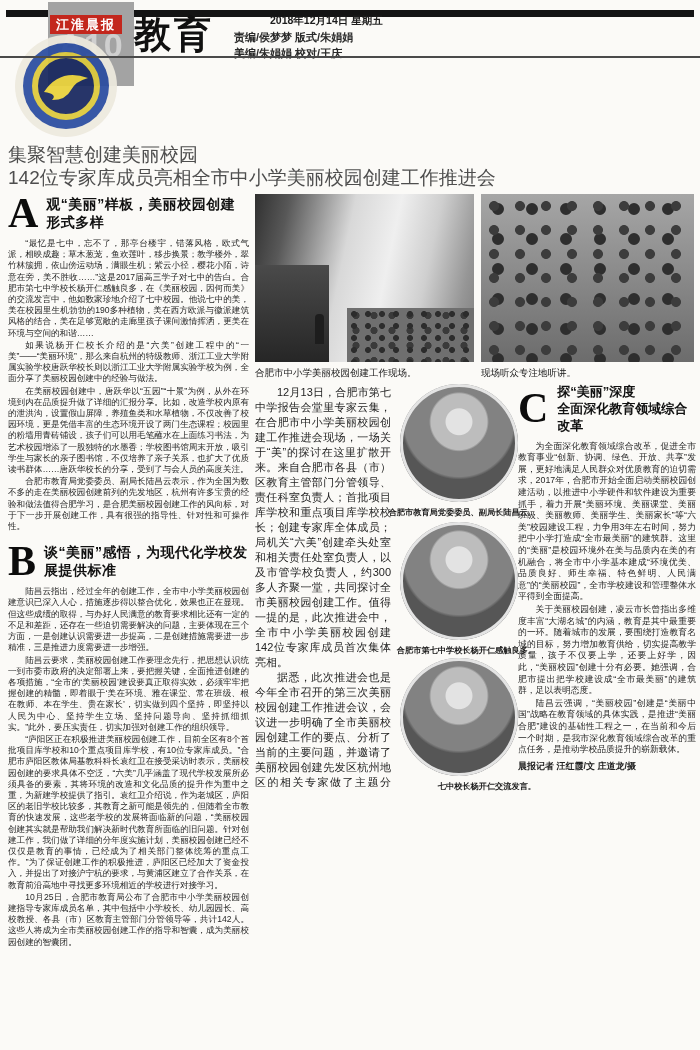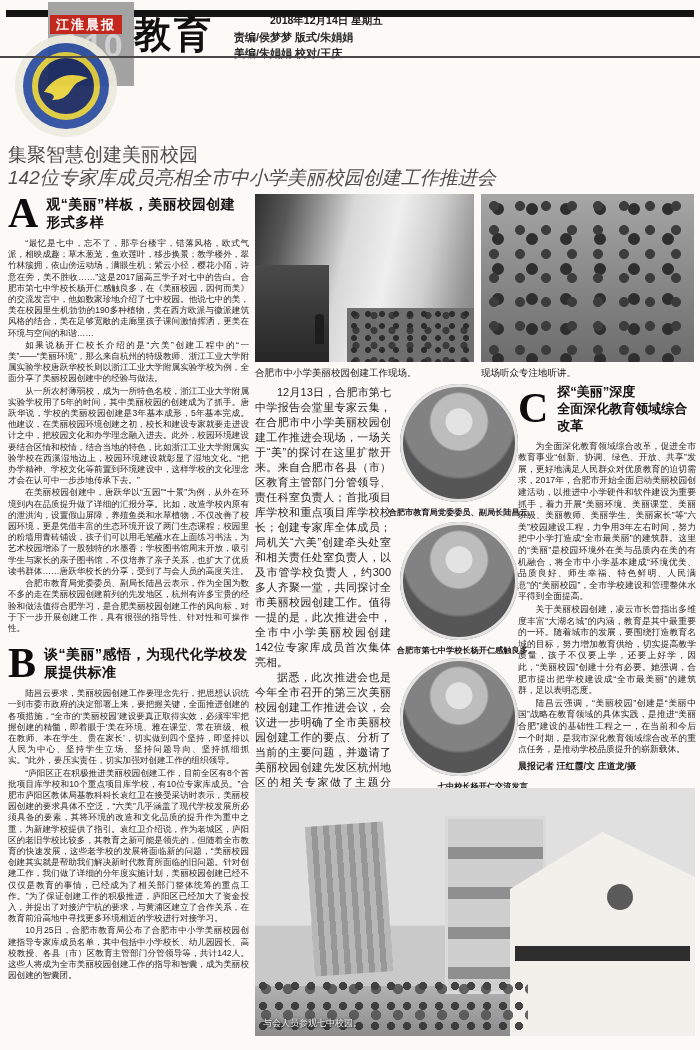--- a/index.html
+++ b/index.html
@@ -15,21 +15,21 @@
   .badge{position:absolute;left:14px;top:34px;width:104px;height:104px;opacity:.93;}
   .edu{position:absolute;left:134px;top:10px;font-size:37px;font-weight:900;color:#101010;letter-spacing:3px;}
   .meta{position:absolute;left:234px;top:14px;}
   .date{font-size:10.5px;font-weight:bold;color:#1c1c1c;margin-bottom:2px;margin-left:36px;}
   .cred{font-size:11px;color:#2a2a2a;line-height:1.45;font-weight:bold;}
   .rule{position:absolute;left:0;top:56px;width:700px;height:2px;background:#4a4a4a;}
   
   .headline{position:absolute;left:4px;top:80px;width:694px;margin:0;font-size:46px;font-weight:900;
             color:#0a0a0a;white-space:nowrap;letter-spacing:0;}
   .sub1{position:absolute;left:8px;top:142px;font-size:19px;color:#4e4e4e;}
-  .sub2{position:absolute;left:8px;top:165px;font-size:19px;color:#4e4e4e;font-style:italic;}
+  .sub2{position:absolute;left:8px;top:165px;font-size:19px;color:#4e4e4e;}
   
   .col-left{position:absolute;left:8px;top:194px;width:241px;height:852px;overflow:hidden;}
   .sec-hd{display:flex;align-items:center;gap:8px;margin:2px 0 6px;}
   .sec-hd.gap{margin-top:12px;}
   .letter{font-family:"Liberation Serif","DejaVu Serif",serif;font-size:42px;font-weight:bold;
           line-height:.85;color:#0c0c0c;}
   .sec-title{font-size:14px;font-weight:bold;color:#111;letter-spacing:.5px;}
   .bt{margin:0 0 1px;font-size:8.6px;line-height:11.2px;text-align:justify;text-indent:2em;color:#272727;}
   .mid-col{position:absolute;left:255px;top:385px;width:136px;height:402px;overflow:hidden;}
   .mt{margin:0;font-size:11px;line-height:15px;text-align:justify;text-indent:2em;color:#242424;}
@@ -113,28 +113,28 @@
   <div class="sub1">集聚智慧创建美丽校园</div>
   <div class="sub2">142位专家库成员亮相全市中小学美丽校园创建工作推进会</div>
 
   <div class="col-left">
     <div class="sec-hd">
       <span class="letter">A</span>
       <span class="sec-title">观“美丽”样板，美丽校园创建形式多样</span>
     </div>
     <p class="bt">“最忆是七中，忘不了，那亭台楼宇，错落风格，欧式气派，相映成趣；草木葱茏，鱼欢莲叶，移步换景；教学楼外，翠竹林簇拥，依山傍运动场，满眼生机；紫云小径，樱花小陌，诗意在旁，美不胜收……”这是2017届高三学子对七中的告白。合肥市第七中学校长杨开仁感触良多，在《美丽校园，因何而美》的交流发言中，他如数家珍地介绍了七中校园。他说七中的美，美在校园里生机勃勃的190多种植物，美在西方欧派与徽派建筑风格的结合，美在足够宽敞的走廊里孩子课间激情挥洒，更美在环境与空间的和谐……</p>
     <p class="bt">如果说杨开仁校长介绍的是“六美”创建工程中的“一美”——“美丽环境”，那么来自杭州的特级教师、浙江工业大学附属实验学校唐跃华校长则以浙江工业大学附属实验学校为例，全面分享了美丽校园创建中的经验与做法。</p>
-    <p class="bt">从一所农村薄弱校，成为一所特色名校，浙江工业大学附属实验学校用了5年的时间，其中美丽校园的创建成为了抓手。唐跃华说，学校的美丽校园创建是3年基本成形，5年基本完成。他建议，在美丽校园环境创建之初，校长和建设专家就要走进设计之中，把校园文化和办学理念融入进去。此外，校园环境建设要结合区情和校情，结合当地的特色，比如浙江工业大学附属实验学校在西溪湿地边上，校园环境建设就彰显了湿地文化。“把办学精神、学校文化等前置到环境建设中，这样学校的文化理念才会在认可中一步步地传承下去。”</p>
     <p class="bt">在美丽校园创建中，唐跃华以“五园”“十景”为例，从外在环境到内在品质提升做了详细的汇报分享。比如，改造学校内原有的泄洪沟，设置假山屏障，养殖鱼类和水草植物，不仅改善了校园环境，更是凭借丰富的生态环境开设了两门生态课程；校园里的粉墙用青砖铺设，孩子们可以用毛笔蘸水在上面练习书法，为艺术校园增添了一股独特的水墨香；学校图书馆周末开放，吸引学生与家长的亲子图书馆，不仅培养了亲子关系，也扩大了优质读书群体……唐跃华校长的分享，受到了与会人员的高度关注。</p>
     <p class="bt">合肥市教育局党委委员、副局长陆昌云表示，作为全国为数不多的走在美丽校园创建前列的先发地区，杭州有许多宝贵的经验和做法值得合肥学习，是合肥美丽校园创建工作的风向标，对于下一步开展创建工作，具有很强的指导性、针对性和可操作性。</p>
 
     <div class="sec-hd gap">
       <span class="letter">B</span>
       <span class="sec-title">谈“美丽”感悟，为现代化学校发展提供标准</span>
     </div>
+    <p class="bt">陆昌云指出，经过全年的创建工作，全市中小学美丽校园创建意识已深入人心，措施逐步得以整合优化，效果也正在显现。但这些成绩的取得，与办好人民满意的教育要求相比还有一定的不足和差距，还存在一些迫切需要解决的问题，主要体现在三个方面，一是创建认识需要进一步提高，二是创建措施需要进一步精准，三是推进力度需要进一步增强。</p>
     <p class="bt">陆昌云要求，美丽校园创建工作要理念先行，把思想认识统一到市委市政府的决定部署上来，要把握关键，全面推进创建的各项措施，“全市的‘美丽校园’建设要真正取得实效，必须牢牢把握创建的精髓，即着眼于‘美在环境、雅在课堂、常在班级、根在教师、本在学生、贵在家长’，切实做到四个坚持，即坚持以人民为中心、坚持学生立场、坚持问题导向、坚持抓细抓实。”此外，要压实责任，切实加强对创建工作的组织领导。</p>
     <p class="bt">“庐阳区正在积极推进美丽校园创建工作，目前全区有8个首批项目库学校和10个重点项目库学校，有10位专家库成员。”合肥市庐阳区教体局基教科科长袁红卫在接受采访时表示，美丽校园创建的要求具体不空泛，“六美”几乎涵盖了现代学校发展所必须具备的要素，其将环境的改造和文化品质的提升作为重中之重，为新建学校提供了指引。袁红卫介绍说，作为老城区，庐阳区的老旧学校比较多，其教育之新可能是领先的，但随着全市教育的快速发展，这些老学校的发展将面临新的问题，“美丽校园创建其实就是帮助我们解决新时代教育所面临的旧问题。针对创建工作，我们做了详细的分年度实施计划，美丽校园创建已经不仅仅是教育的事情，已经成为了相关部门整体统筹的重点工作。”为了保证创建工作的积极推进，庐阳区已经加大了资金投入，并提出了对接沪宁杭的要求，与黄浦区建立了合作关系，在教育前沿高地中寻找更多环境相近的学校进行对接学习。</p>
     <p class="bt">10月25日，合肥市教育局公布了合肥市中小学美丽校园创建指导专家库成员名单，其中包括中小学校长、幼儿园园长、高校教授、各县（市）区教育主管部门分管领导等，共计142人。这些人将成为全市美丽校园创建工作的指导和智囊，成为美丽校园创建的智囊团。</p>
 
   </div>
 
   <div class="photo photo1">
     <div class="ph-stage"></div>
     <div class="ph-speaker"></div>
     <div class="ph-crowd"></div>
@@ -163,24 +163,14 @@
         <span>探“美丽”深度</span><br>
         <span>全面深化教育领域综合改革</span>
       </span>
     </div>
     <p class="ct">为全面深化教育领域综合改革，促进全市教育事业“创新、协调、绿色、开放、共享”发展，更好地满足人民群众对优质教育的迫切需求，2017年，合肥市开始全面启动美丽校园创建活动，以推进中小学硬件和软件建设为重要抓手，着力开展“美丽环境、美丽课堂、美丽班级、美丽教师、美丽学生、美丽家长”等“六美”校园建设工程，力争用3年左右时间，努力把中小学打造成“全市最美丽”的建筑群。这里的“美丽”是校园环境外在美与品质内在美的有机融合，将全市中小学基本建成“环境优美、品质良好、师生幸福、特色鲜明、人民满意”的“美丽校园”，全市学校建设和管理整体水平得到全面提高。</p>
     <p class="ct">关于美丽校园创建，凌云市长曾指出多维度丰富“大湖名城”的内涵，教育是其中最重要的一环。随着城市的发展，要围绕打造教育名城的目标，努力增加教育供给，切实提高教学质量，孩子不仅要上学，还要上好学，因此，“美丽校园”创建十分有必要。她强调，合肥市提出把学校建设成“全市最美丽”的建筑群，足以表明态度。</p>
     <p class="ct">陆昌云强调，“美丽校园”创建是“美丽中国”战略在教育领域的具体实践，是推进“美丽合肥”建设的基础性工程之一，在当前和今后一个时期，是我市深化教育领域综合改革的重点任务，是推动学校品质提升的崭新载体。</p>
     <div class="byline">晨报记者 汪红霞/文 庄道龙/摄</div>
   </div>
 
-  <div class="photo campus">
-    <div class="ground"></div>
-    <div class="bldg-tower"></div>
-    <div class="bldg-mid"></div>
-    <div class="bldg-white"></div>
-    <div class="bldg-band"></div>
-    <div class="bldg-emblem"></div>
-    <div class="crowd"></div>
-    <div class="campus-cap">与会人员参观七中校园。</div>
-  </div>
 
 </div>
 
 </body></html>

